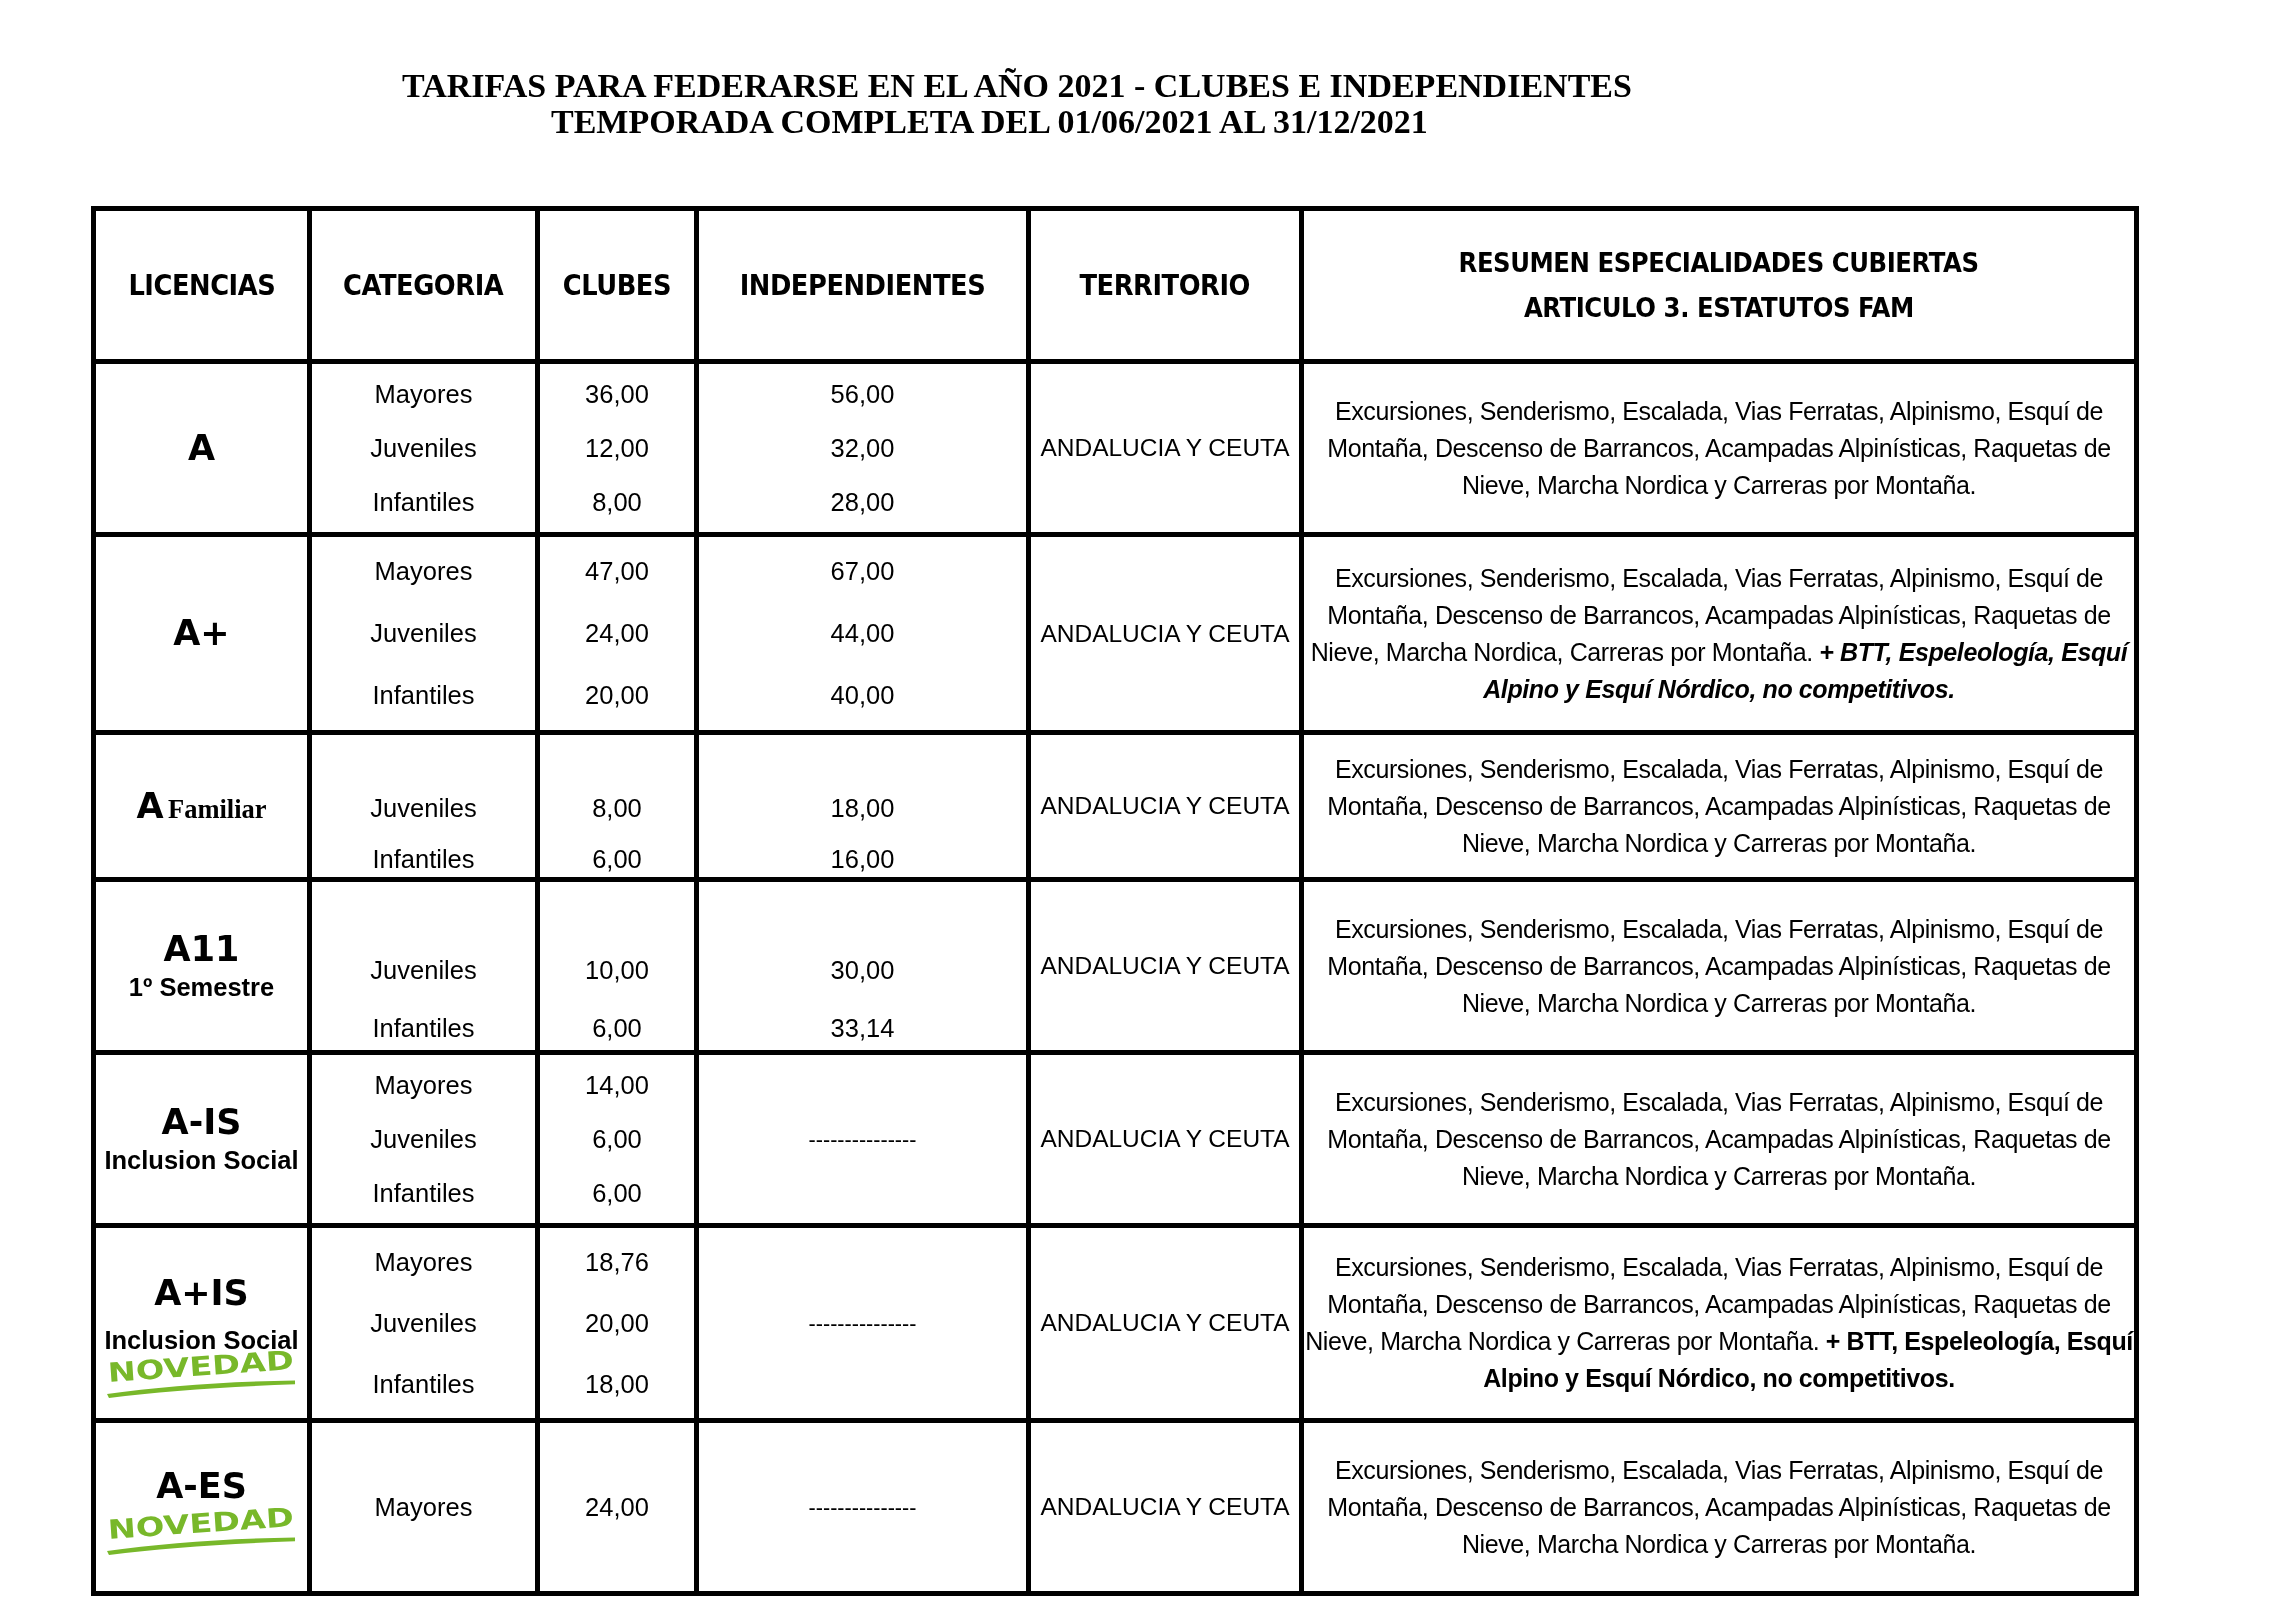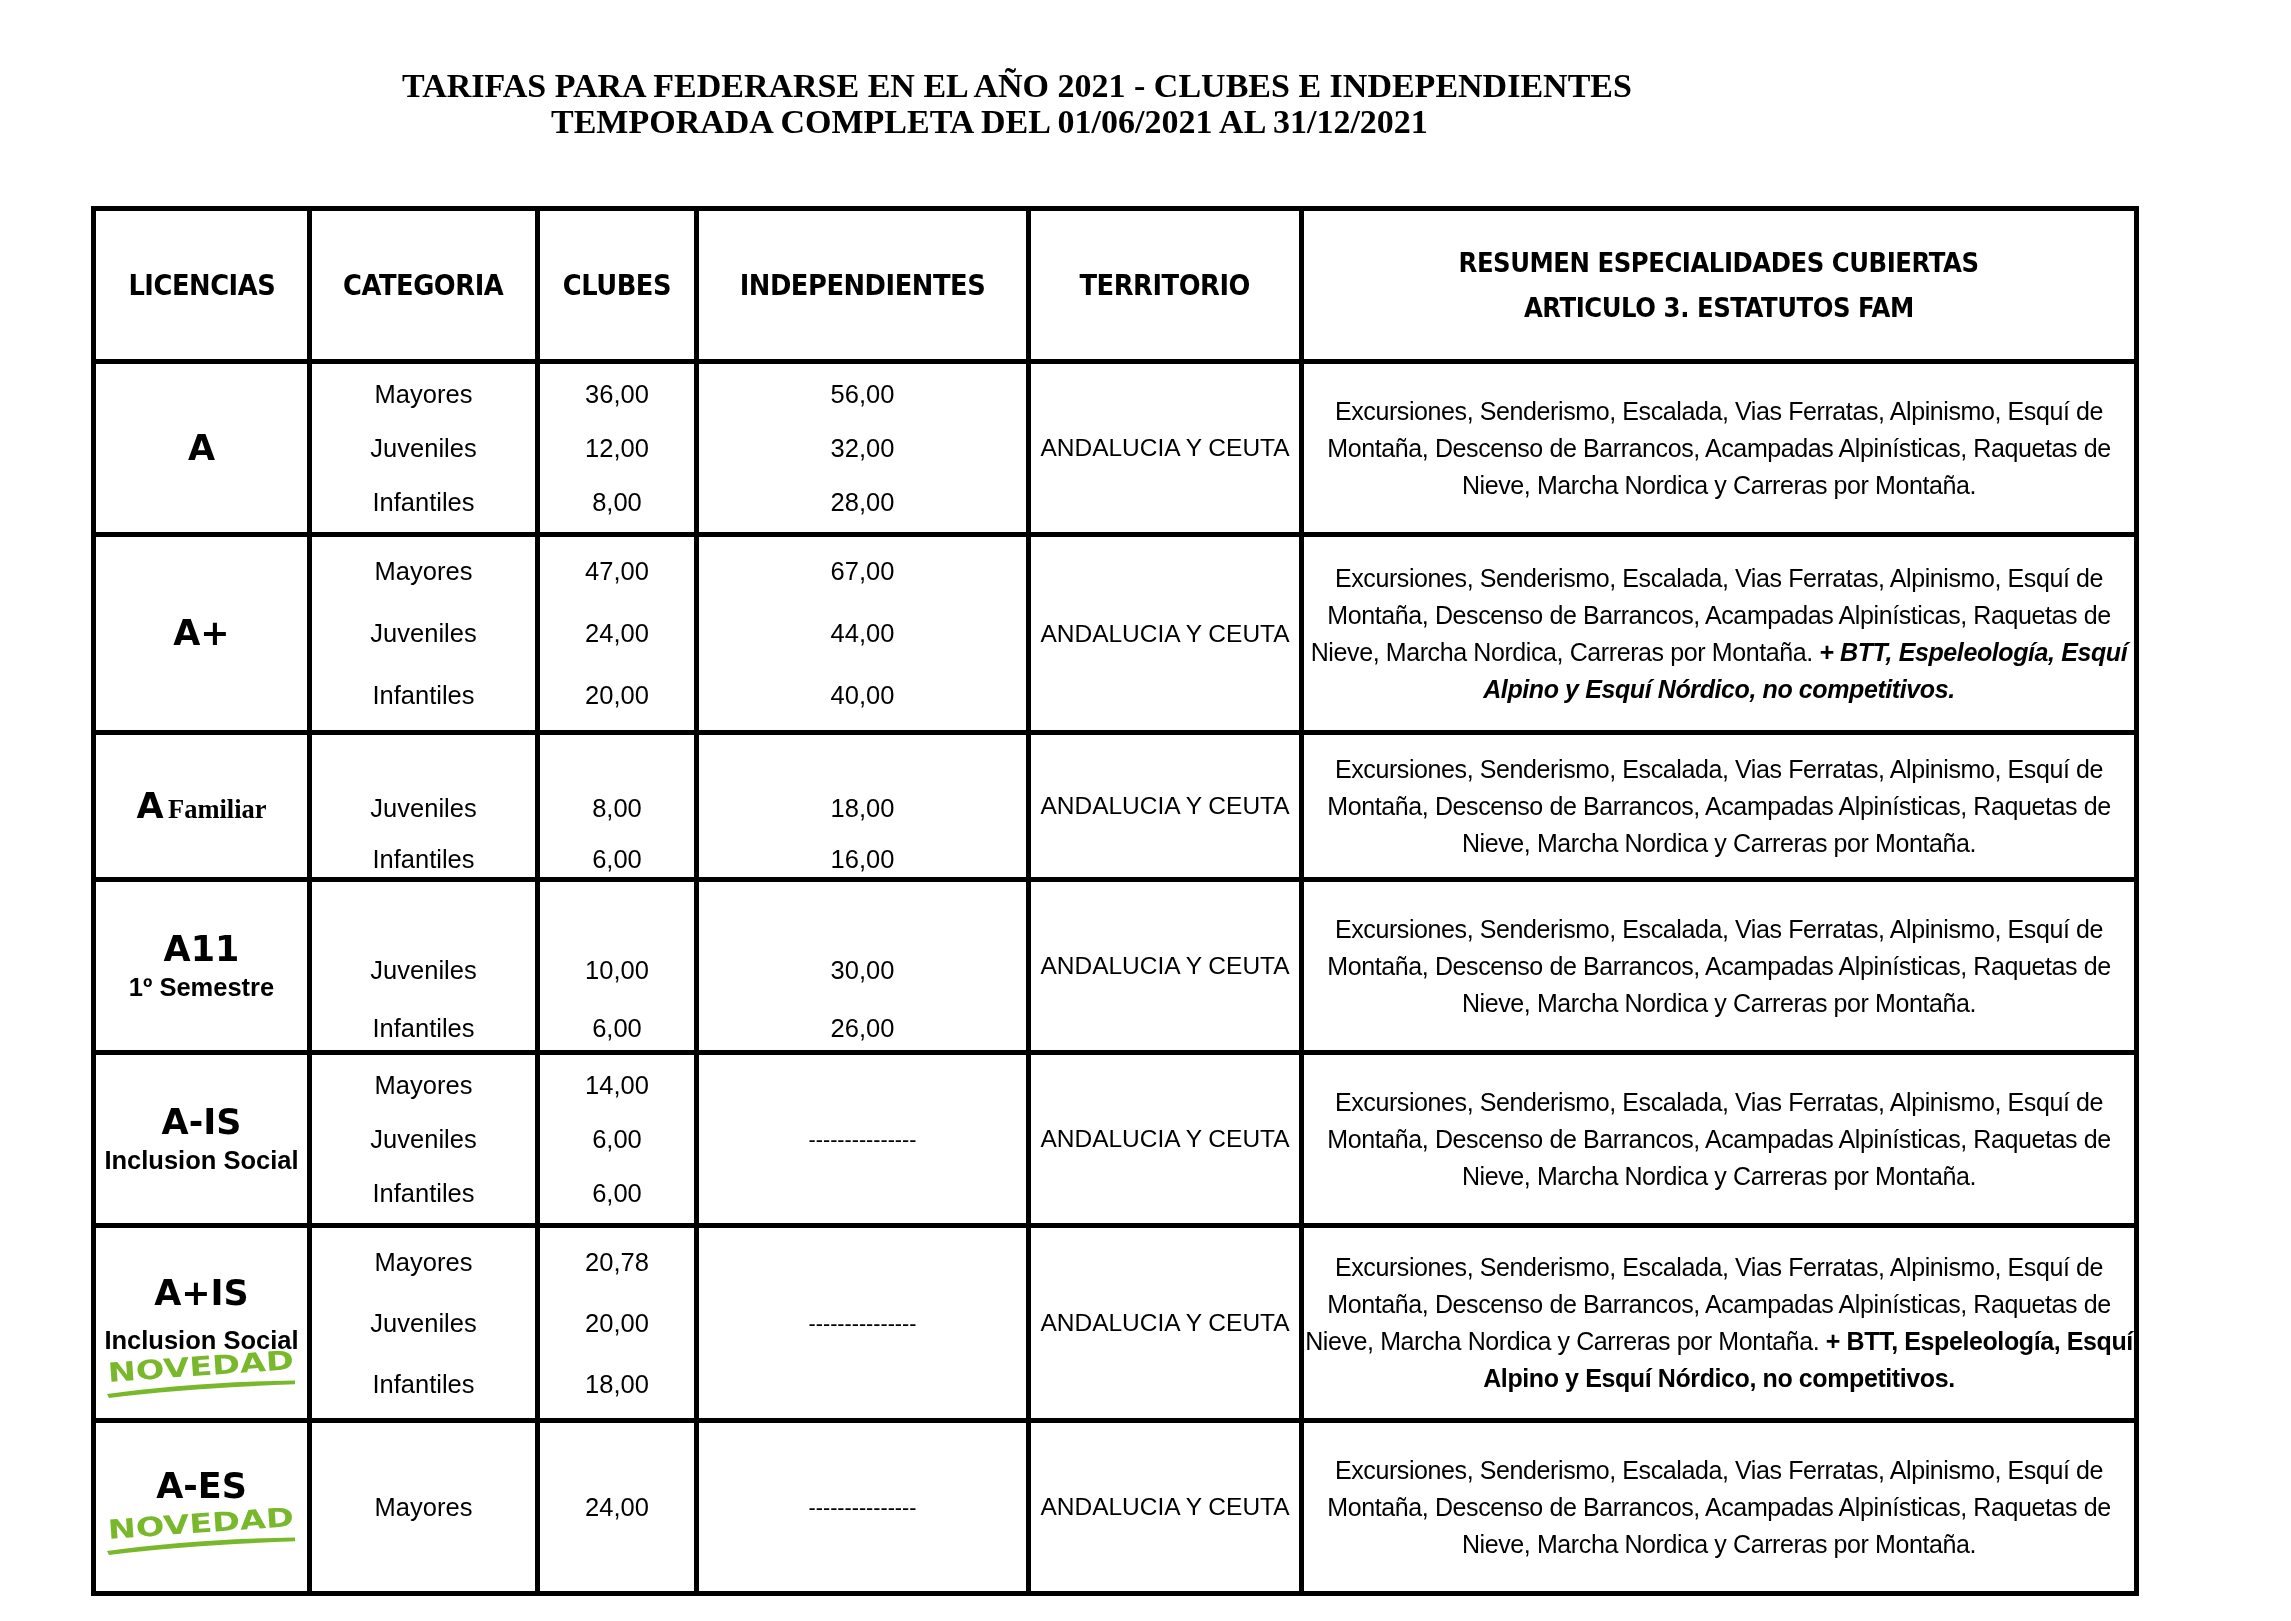--- a/index.html
+++ b/index.html
@@ -151,21 +151,21 @@
         </td>
       <td>
           <div class="stack" style="height:161px; justify-content:flex-end; gap:29px">
         <span class="val">10,00</span>
         <span class="val" style="margin-bottom:3.9px">6,00</span>
       </div>
         </td>
       <td>
           <div class="stack" style="height:161px; justify-content:flex-end; gap:29px">
         <span class="val">30,00</span>
-        <span class="val" style="margin-bottom:3.9px">26,00</span>
+        <span class="val" style="margin-bottom:3.9px">33,14</span>
       </div>
         </td>
       <td><span class="terr">ANDALUCIA Y CEUTA</span></td>
       <td class="desc"><span>Excursiones, Senderismo, Escalada, Vias Ferratas, Alpinismo, Esquí de Montaña, Descenso de Barrancos, Acampadas Alpinísticas, Raquetas de Nieve, Marcha Nordica y Carreras por Montaña.</span></td>
     </tr>
 
     <tr style="height:173px">
       <td>
         <div class="lic-main">A-IS</div>
         <div class="lic-sub">Inclusion Social</div>
@@ -200,21 +200,21 @@
       </td>
       <td>
           <div class="stack" style="height:183px">
         <span class="cat">Mayores</span>
         <span class="cat">Juveniles</span>
         <span class="cat">Infantiles</span>
       </div>
         </td>
       <td>
           <div class="stack" style="height:183px">
-        <span class="val">20,78</span>
+        <span class="val">18,76</span>
         <span class="val">20,00</span>
         <span class="val">18,00</span>
       </div>
         </td>
       <td><span class="val dash">---------------</span></td>
       <td><span class="terr">ANDALUCIA Y CEUTA</span></td>
       <td class="desc"><span>Excursiones, Senderismo, Escalada, Vias Ferratas, Alpinismo, Esquí de Montaña, Descenso de Barrancos, Acampadas Alpinísticas, Raquetas de Nieve, Marcha Nordica y Carreras por Montaña. </span><span class="extra-b">+ BTT, Espeleología, Esquí Alpino  y Esquí Nórdico, no competitivos.</span></td>
     </tr>
 
     <tr style="height:173px">

